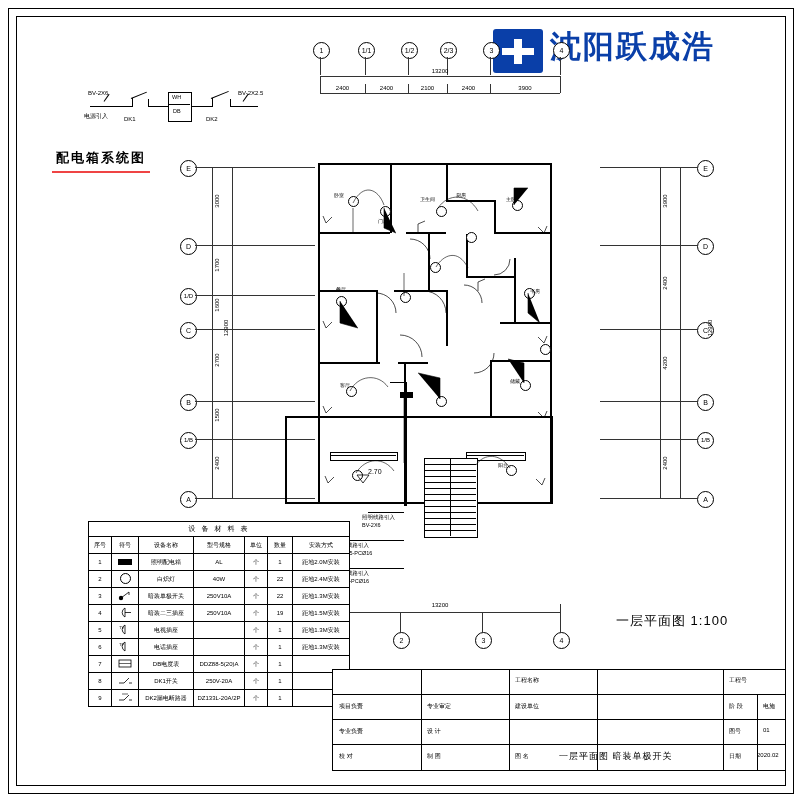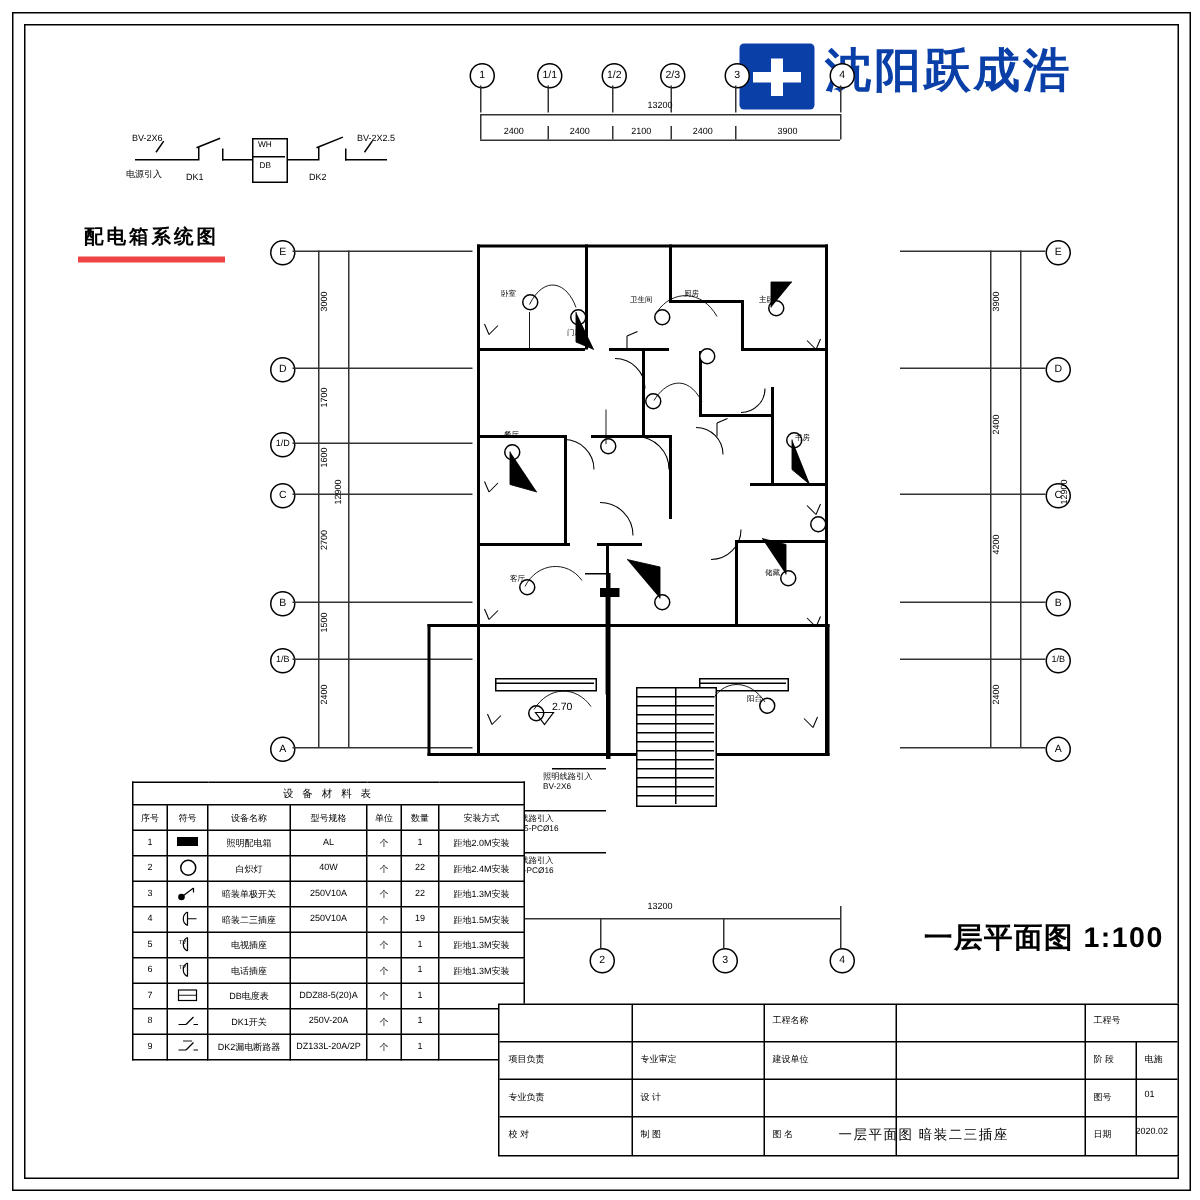--- a/index.html
+++ b/index.html
@@ -19,29 +19,29 @@
   .vl{position:absolute;width:0;border-left:1px solid #000;}
   .hl-t{position:absolute;height:0;border-top:0.6px solid #333;}
   .vl-t{position:absolute;width:0;border-left:0.6px solid #333;}
 
   .bub{position:absolute;width:15px;height:15px;border:1px solid #000;border-radius:50%;font-size:7px;line-height:15px;text-align:center;background:#fff;}
   .dim{position:absolute;font-size:6px;text-align:center;}
   .dimv{position:absolute;font-size:6px;text-align:center;transform:rotate(-90deg);transform-origin:center center;white-space:nowrap;}
 
   
   .pd-label{position:absolute;font-size:6px;white-space:nowrap;}
-  .title-box{position:absolute;left:52px;top:146px;font-size:13px;font-weight:bold;letter-spacing:2px;padding:3px 4px 4px 4px;border-bottom:4px solid #ef4444;}
+  .title-box{position:absolute;left:52px;top:146px;font-size:13px;font-weight:bold;letter-spacing:2px;padding:3px 4px 4px 4px;border-bottom:2px solid #ef4444;}
 
   
   .wall{position:absolute;background:#000;}
   .wall-t{position:absolute;background:#000;}
   .room-lbl{position:absolute;font-size:5px;color:#000;white-space:nowrap;}
   .lampc{position:absolute;border:1px solid #000;border-radius:50%;background:#fff;}
   .wirelbl{position:absolute;font-size:5.5px;white-space:nowrap;text-align:center;}
-  .plan-title{position:absolute;font-size:19px;font-weight:bold;letter-spacing:1px;}
+  .plan-title{position:absolute;font-size:13px;font-weight:normal;letter-spacing:1px;}
   .elev{position:absolute;font-size:7px;}
 
   
   .mtab{position:absolute;left:88px;top:521px;border-collapse:collapse;background:#fff;}
   .mtab td,.mtab th{border:1px solid #000;font-size:6px;text-align:center;padding:0;height:16px;font-weight:normal;}
   .mtab .cap{font-size:7px;letter-spacing:2px;height:14px;}
   .sym-sq{display:inline-block;width:14px;height:6px;background:#000;}
   .sym-c{display:inline-block;width:9px;height:9px;border:1px solid #000;border-radius:50%;}
 
   
@@ -511,21 +511,21 @@
     <div class="tbt" style="left:6px;top:57px;">专业负责</div>
     <div class="tbt" style="left:6px;top:82px;">校 对</div>
 
     <div class="tbt" style="left:94px;top:32px;">专业审定</div>
     <div class="tbt" style="left:94px;top:57px;">设 计</div>
     <div class="tbt" style="left:94px;top:82px;">制 图</div>
 
     <div class="tbt" style="left:182px;top:6px;">工程名称</div>
     <div class="tbt" style="left:182px;top:32px;">建设单位</div>
     <div class="tbt" style="left:182px;top:82px;">图 名</div>
-    <div class="tbt big" style="left:226px;top:80px;">一层平面图  暗装二三插座</div>
+    <div class="tbt big" style="left:226px;top:80px;">一层平面图  暗装单极开关</div>
 
     <div class="tbt" style="left:396px;top:6px;">工程号</div>
     <div class="tbt" style="left:396px;top:32px;">阶 段</div>
     <div class="tbt" style="left:430px;top:32px;">电施</div>
     <div class="tbt" style="left:396px;top:57px;">图号</div>
     <div class="tbt" style="left:430px;top:57px;">01</div>
     <div class="tbt" style="left:396px;top:82px;">日期</div>
     <div class="tbt" style="left:424px;top:82px;">2020.02</div>
     <div class="vl" style="left:424px;top:24px;height:76px;"></div>
   </div>

